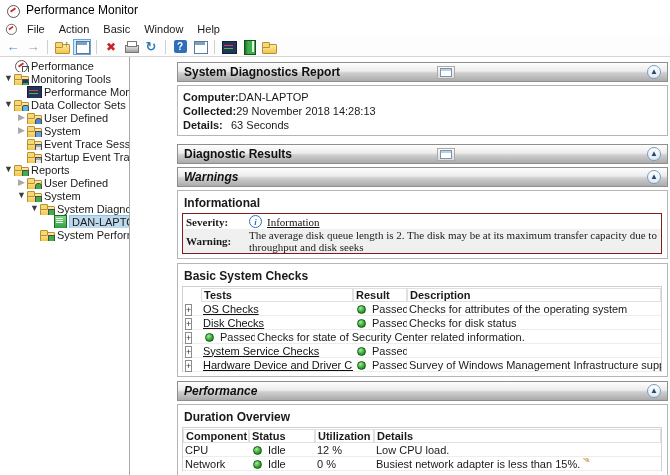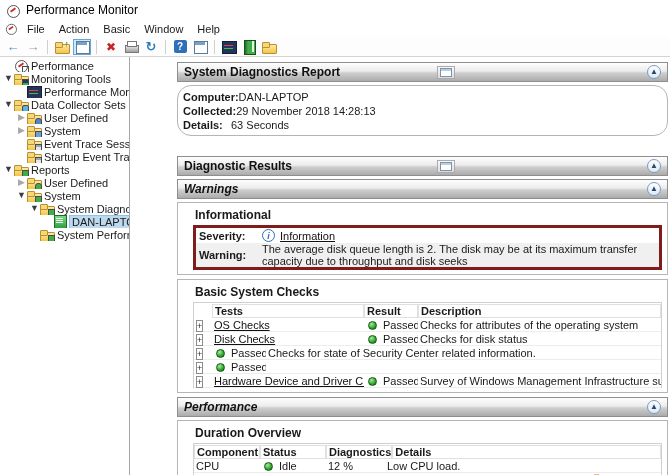--- a/index.html
+++ b/index.html
@@ -86,28 +86,28 @@
   .secbar .stitle.italic { font-style:italic; }
   .secbar .gridbtn { position:absolute; left:53%; top:3px; width:18px; height:13px;
     background:linear-gradient(#fafafa,#dcdcdc); border:1px solid #aaa; display:flex; align-items:center; justify-content:center; }
   .secbar .gridbtn::before { content:""; width:10px; height:7px; background:#fff; border:1px solid #7a94ad;
     box-shadow:inset 0 2px 0 #b8cfe4; }
   .secbar .collbtn { margin-left:auto; width:14px; height:14px; border-radius:50%; background:linear-gradient(#fff,#dce9f5);
     border:1px solid #7a9cc0; color:#2c4766; font-size:8px; line-height:12px; text-align:center; cursor:pointer; }
 
   
   .box { border:1px solid #b5b5b5; background:#fff; margin-bottom:4px; }
-  .infobox { padding:4px 5px 3px 5px; margin-bottom:20px;border-radius:14px; }
+  .infobox { padding:4px 5px 3px 5px; margin-bottom:8px; }
   .inforow { display:flex; height:14px; align-items:center; }
   .inforow .ilabel { flex:0 0 48px; font-weight:bold; }
   .boxtitle { font-weight:bold; font-size:12px; padding:3px 0 3px 2px; }
-  .innerpad { padding:2px 5px 4px 15px; }
-
-  
-  .inftable { border:3px solid #7f1d1d; }
+  .innerpad { padding:2px 5px 4px 4px; }
+
+  
+  .inftable { border:1px solid #7f1d1d;font-family:Liberation Serif, serif; }
   .infrow { display:flex; min-height:15px; align-items:center; }
   .infrow.shade { background:#f0f0f0; }
   .infrow .klabel { flex:0 0 66px; font-weight:bold; padding-left:3px; }
   .infoicon { width:13px; height:13px; border-radius:50%; border:1px solid #2f6fb8; color:#2f6fb8;
     font-weight:bold; font-size:9px; font-style:italic; display:inline-flex; align-items:center; justify-content:center;
     margin-right:5px; background:#fff; }
   a.blk { color:#111; text-decoration:underline; cursor:pointer; }
   a.blu { color:#0563c1; text-decoration:underline; cursor:pointer; }
 
   
@@ -354,20 +354,21 @@
           <span class="cell bc3"><span class="dot" data-color="green"></span><span>Passed</span></span>
           <span class="cell bc4">Checks for disk status</span>
         </div>
         <div class="trow">
           <span class="bc1"><span class="plus">+</span></span>
           <span class="cell bc3"><span class="dot" data-color="green"></span><span>Passed</span></span>
           <span class="cell bc4">Checks for state of Security Center related information.</span>
         </div>
         <div class="trow">
           <span class="bc1"><span class="plus">+</span></span>
+          <span class="cell bc2"><a class="blk">System Service Checks</a></span>
           <span class="cell bc3"><span class="dot" data-color="green"></span><span>Passed</span></span>
         </div>
         <div class="trow">
           <span class="bc1"><span class="plus">+</span></span>
           <span class="cell bc2"><a class="blk">Hardware Device and Driver Checks</a></span>
           <span class="cell bc3"><span class="dot" data-color="green"></span><span>Passed</span></span>
           <span class="cell bc4">Survey of Windows Management Infrastructure supported devices.</span>
         </div>
       </div>
     </div>
@@ -376,21 +377,21 @@
       <span class="stitle italic">Performance</span>
       <span class="collbtn">▲</span>
     </div>
 
     <div class="box innerpad">
       <div class="boxtitle">Duration Overview</div>
       <div class="rtable">
         <div class="trow thead">
           <span class="hc rc1">Component</span>
           <span class="hc rc2">Status</span>
-          <span class="hc rc3">Diagnostics</span>
+          <span class="hc rc3">Utilization</span>
           <span class="hc rc4">Details</span>
         </div>
         <div class="trow">
           <span class="cell rc1">CPU</span>
           <span class="cell rc2"><span class="dot" data-color="green"></span><span>Idle</span></span>
           <span class="cell rc3">12 %</span>
           <span class="cell rc4">Low CPU load.</span>
         </div>
         <div class="trow">
           <span class="cell rc1">Network</span>

